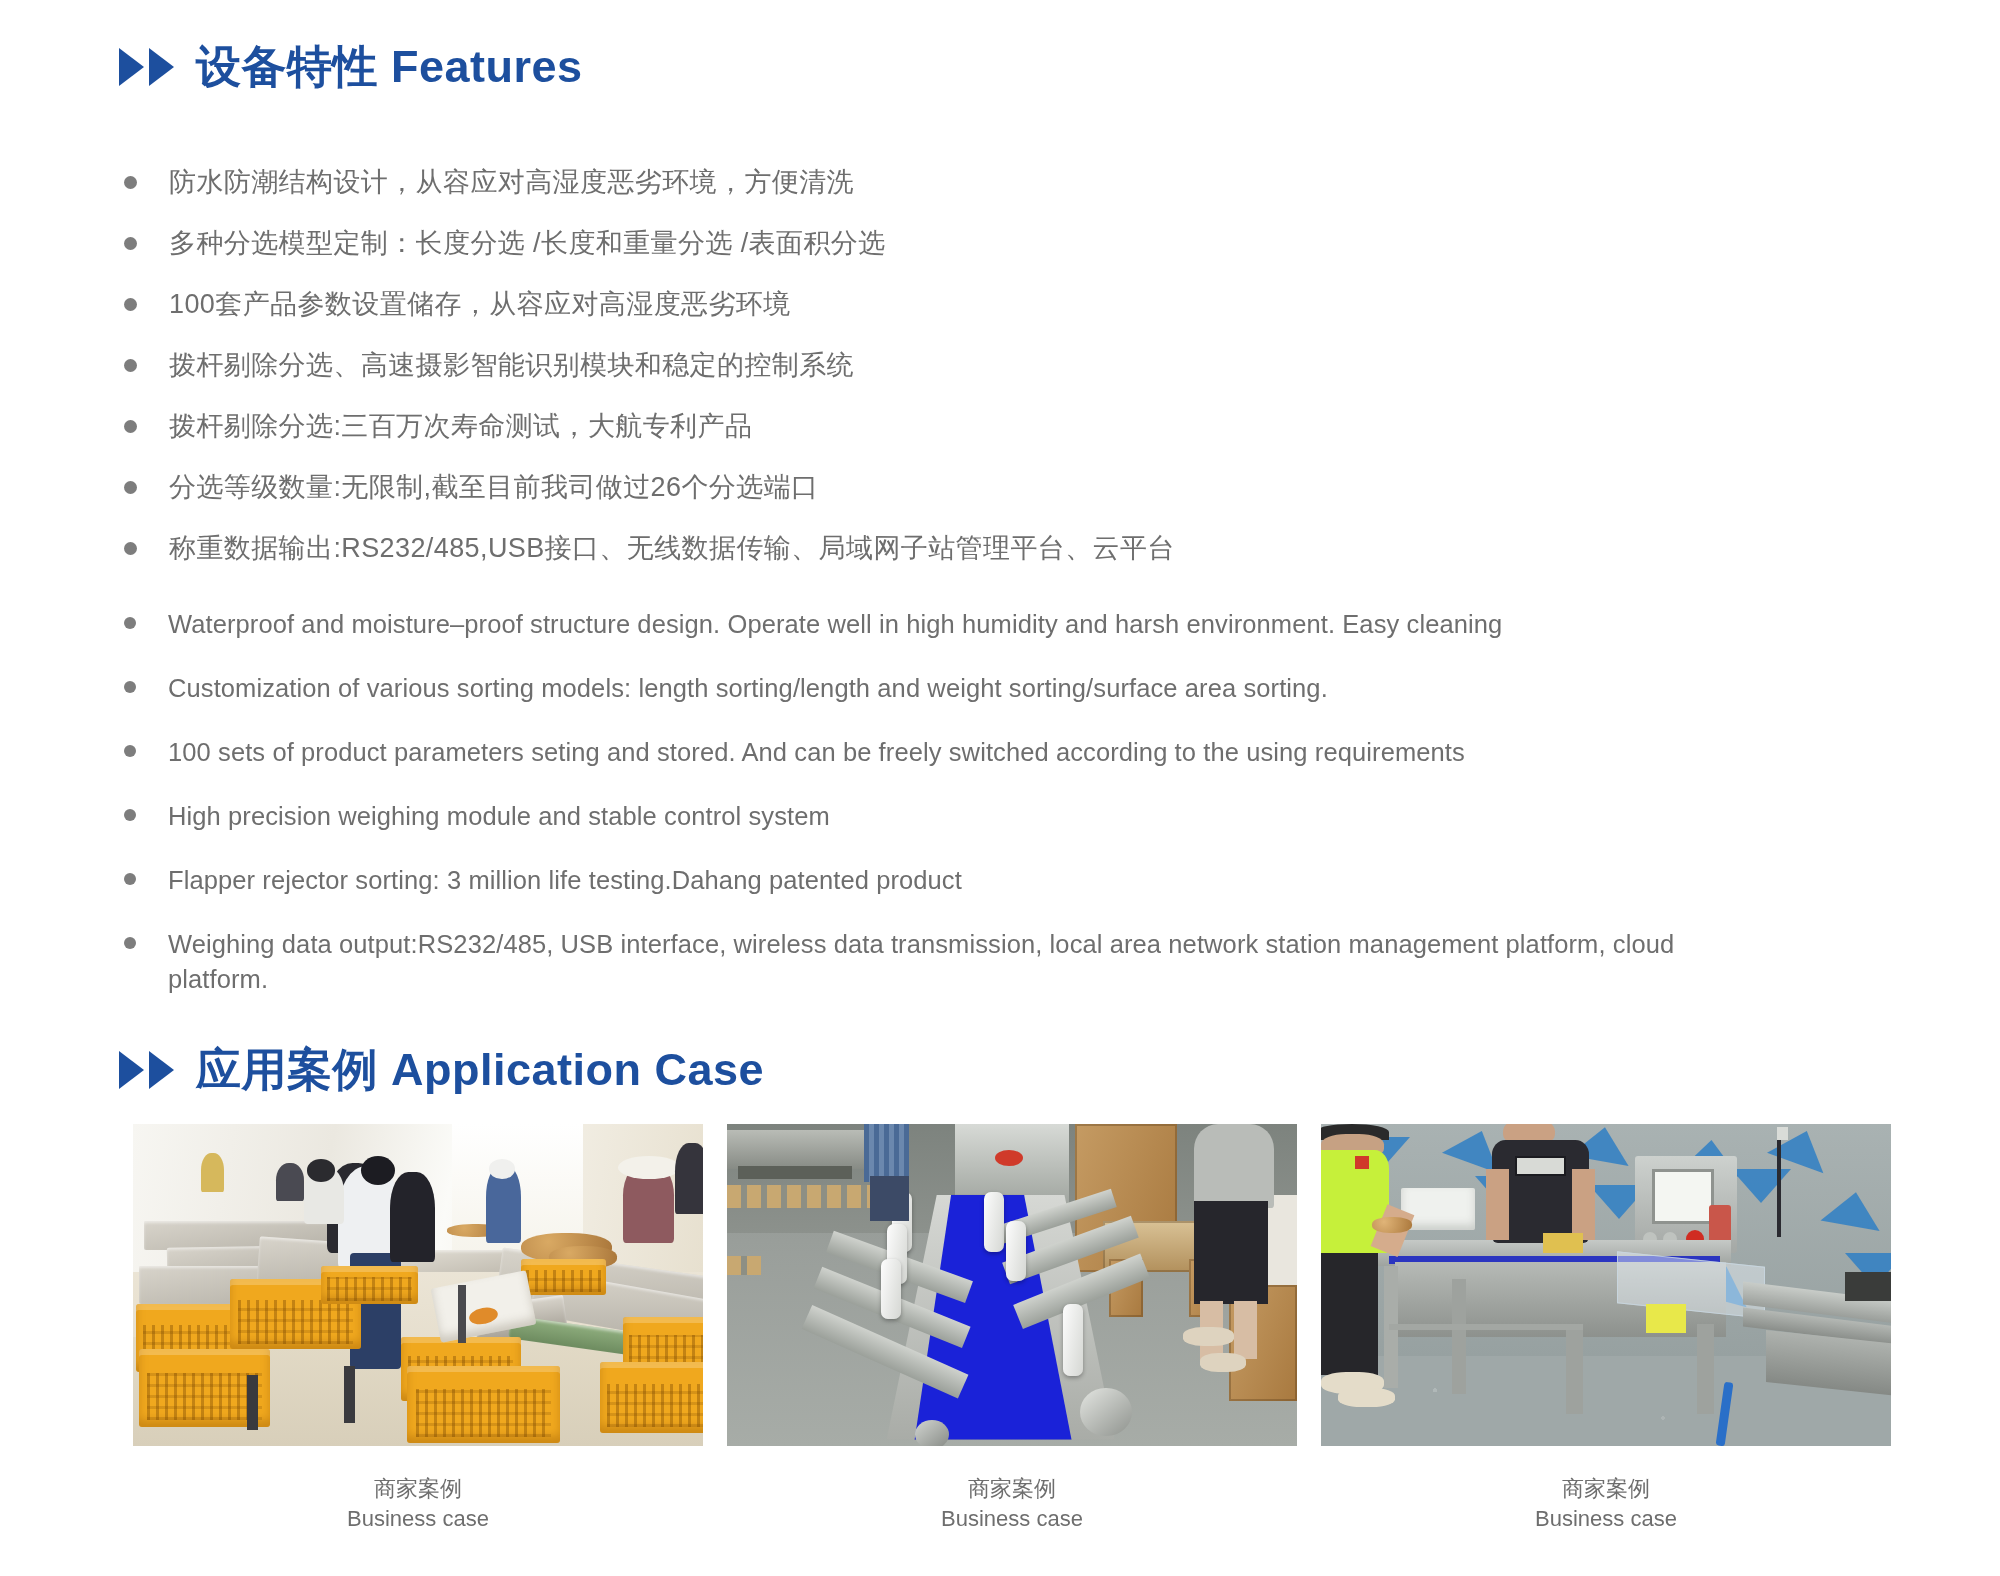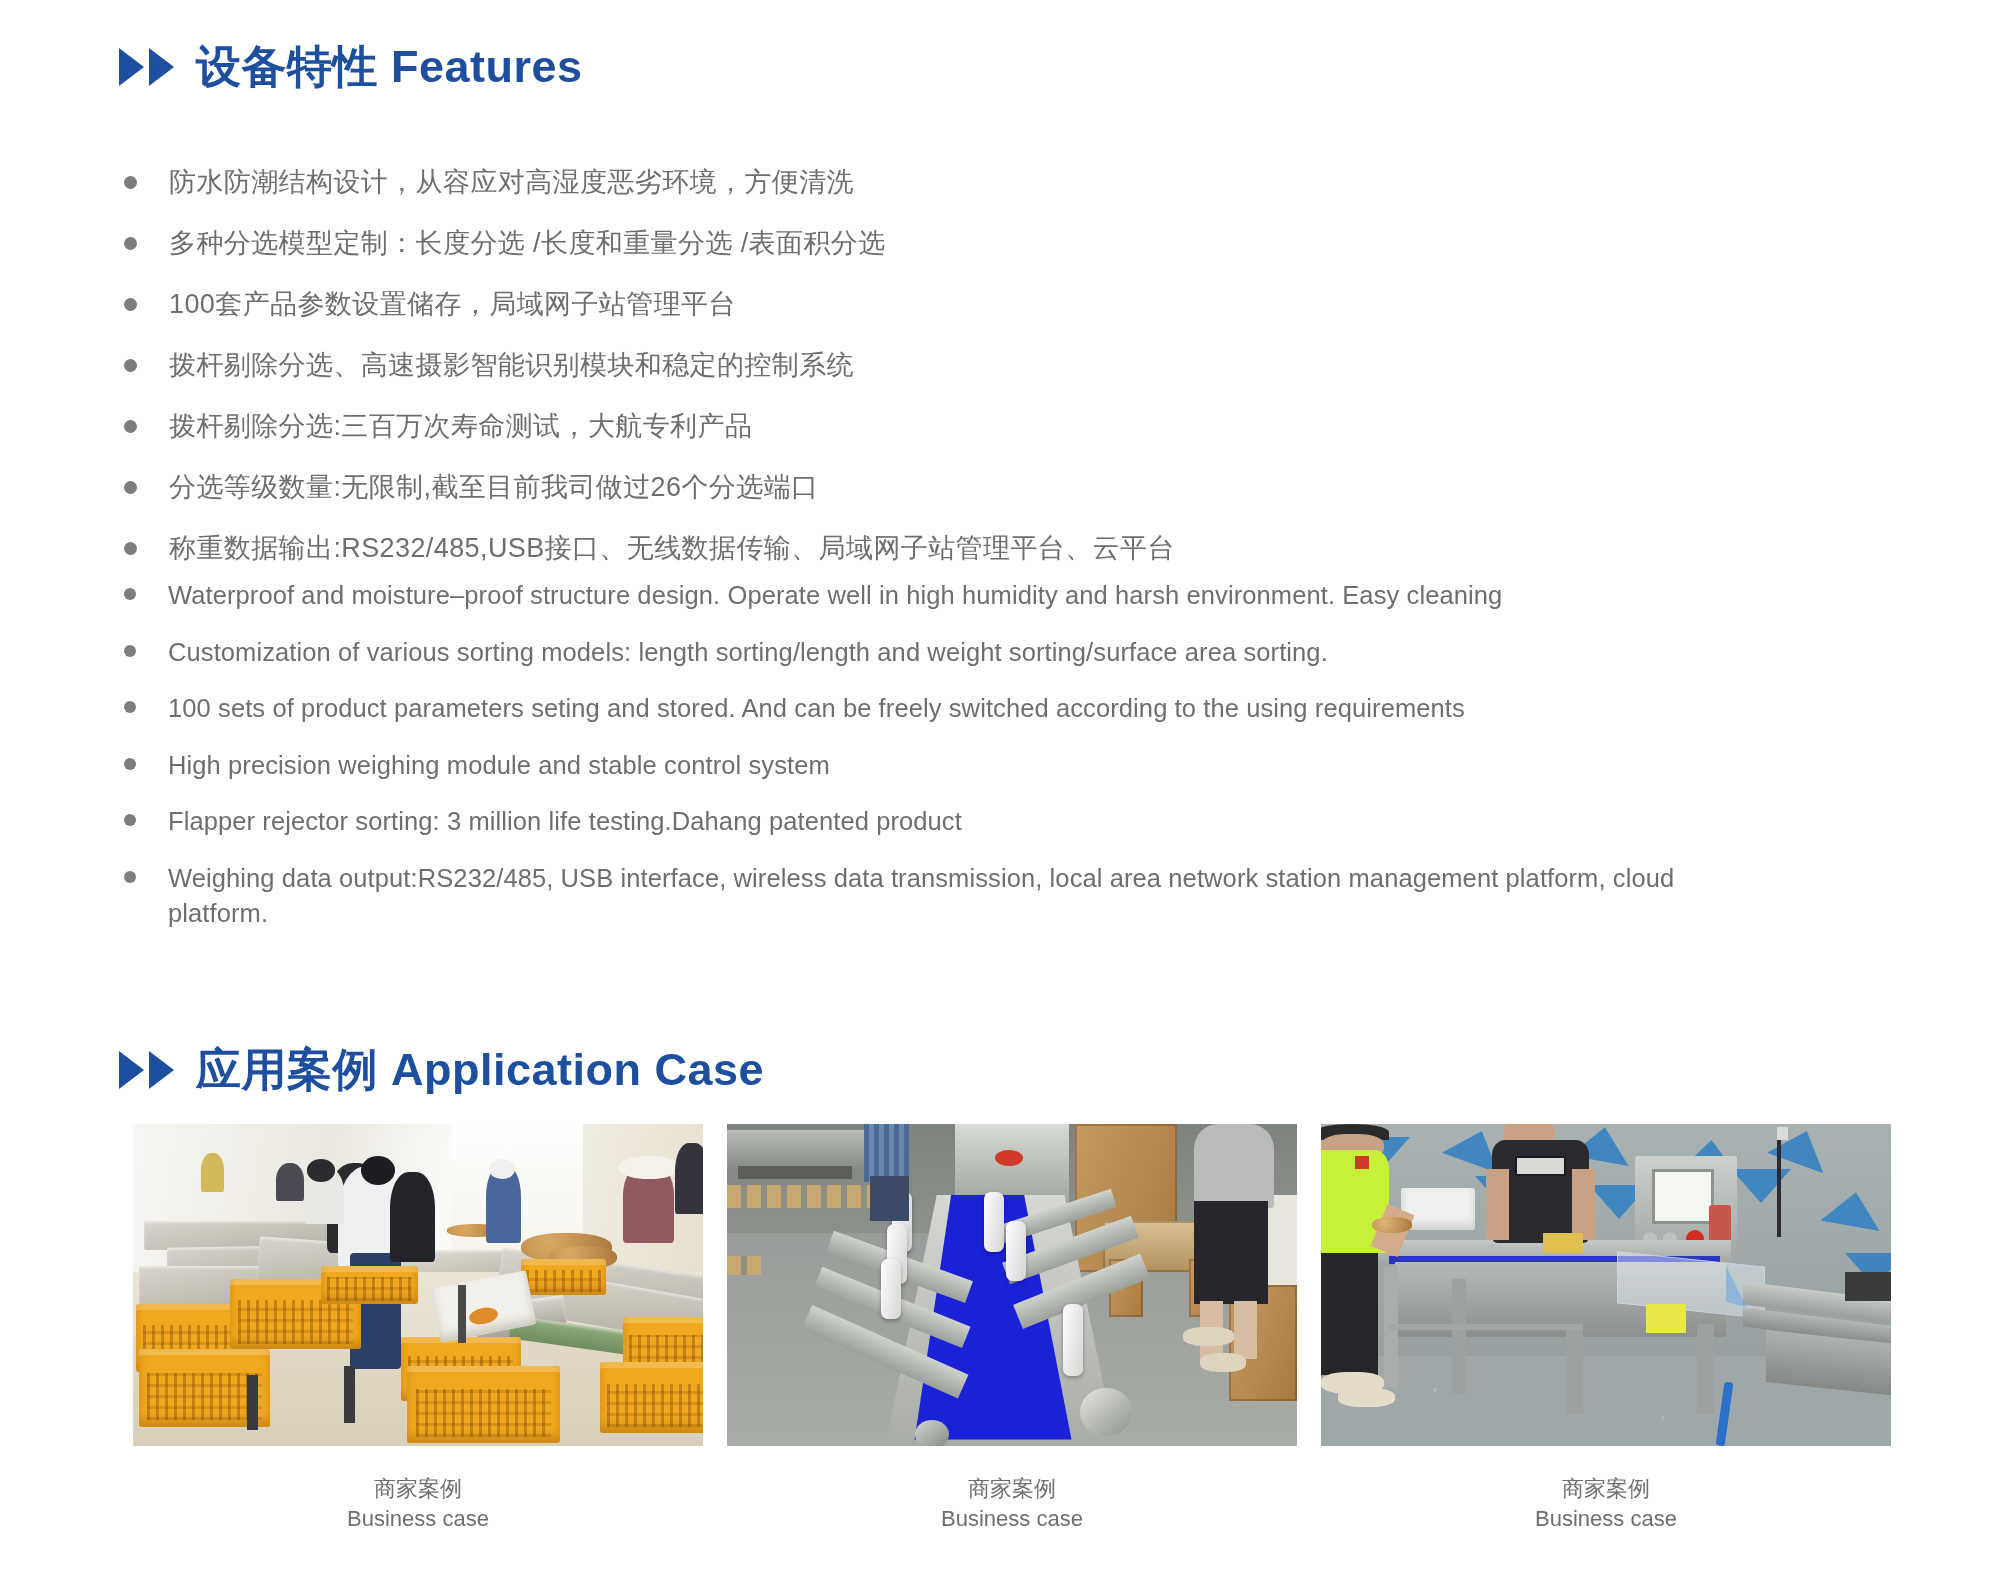--- a/index.html
+++ b/index.html
@@ -42,21 +42,21 @@
   .btext { color:#6e6e6e; white-space:pre-wrap; }
 
   
   #cn-list { top:165px; }
   #cn-list .bullet-row { margin-bottom:26px; }
   #cn-list .dot { margin-top:11px; }
   #cn-list .btext { font-size:27px; line-height:35px; letter-spacing:0.4px; }
 
   
   #en-list { top:578px; }
-  #en-list .bullet-row { margin-bottom:21.5px; }
+  #en-list .bullet-row { margin-bottom:21.5px;margin-top:29px; }
   #en-list .dot { margin-top:10px; width:12px; height:12px; }
   #en-list .btext { font-size:25.5px; line-height:35px; letter-spacing:0.1px; max-width:1700px; }
 
   
   .photo-row { position:absolute; left:133px; top:1124px; display:flex; gap:24px; }
   .photo-cell { width:570px; }
   .photo {
     position:relative; width:570px; height:322px;
     overflow:hidden; background:#cfcfcf;
   }
@@ -135,21 +135,21 @@
     <div class="bullet-row">
       <span class="dot"></span>
       <span class="btext">防水防潮结构设计，从容应对高湿度恶劣环境，方便清洗</span>
     </div>
     <div class="bullet-row">
       <span class="dot"></span>
       <span class="btext">多种分选模型定制：长度分选 /长度和重量分选 /表面积分选</span>
     </div>
     <div class="bullet-row">
       <span class="dot"></span>
-      <span class="btext">100套产品参数设置储存，局域网子站管理平台</span>
+      <span class="btext">100套产品参数设置储存，从容应对高湿度恶劣环境</span>
     </div>
     <div class="bullet-row">
       <span class="dot"></span>
       <span class="btext">拨杆剔除分选、高速摄影智能识别模块和稳定的控制系统</span>
     </div>
     <div class="bullet-row">
       <span class="dot"></span>
       <span class="btext">拨杆剔除分选:三百万次寿命测试，大航专利产品</span>
     </div>
     <div class="bullet-row">

